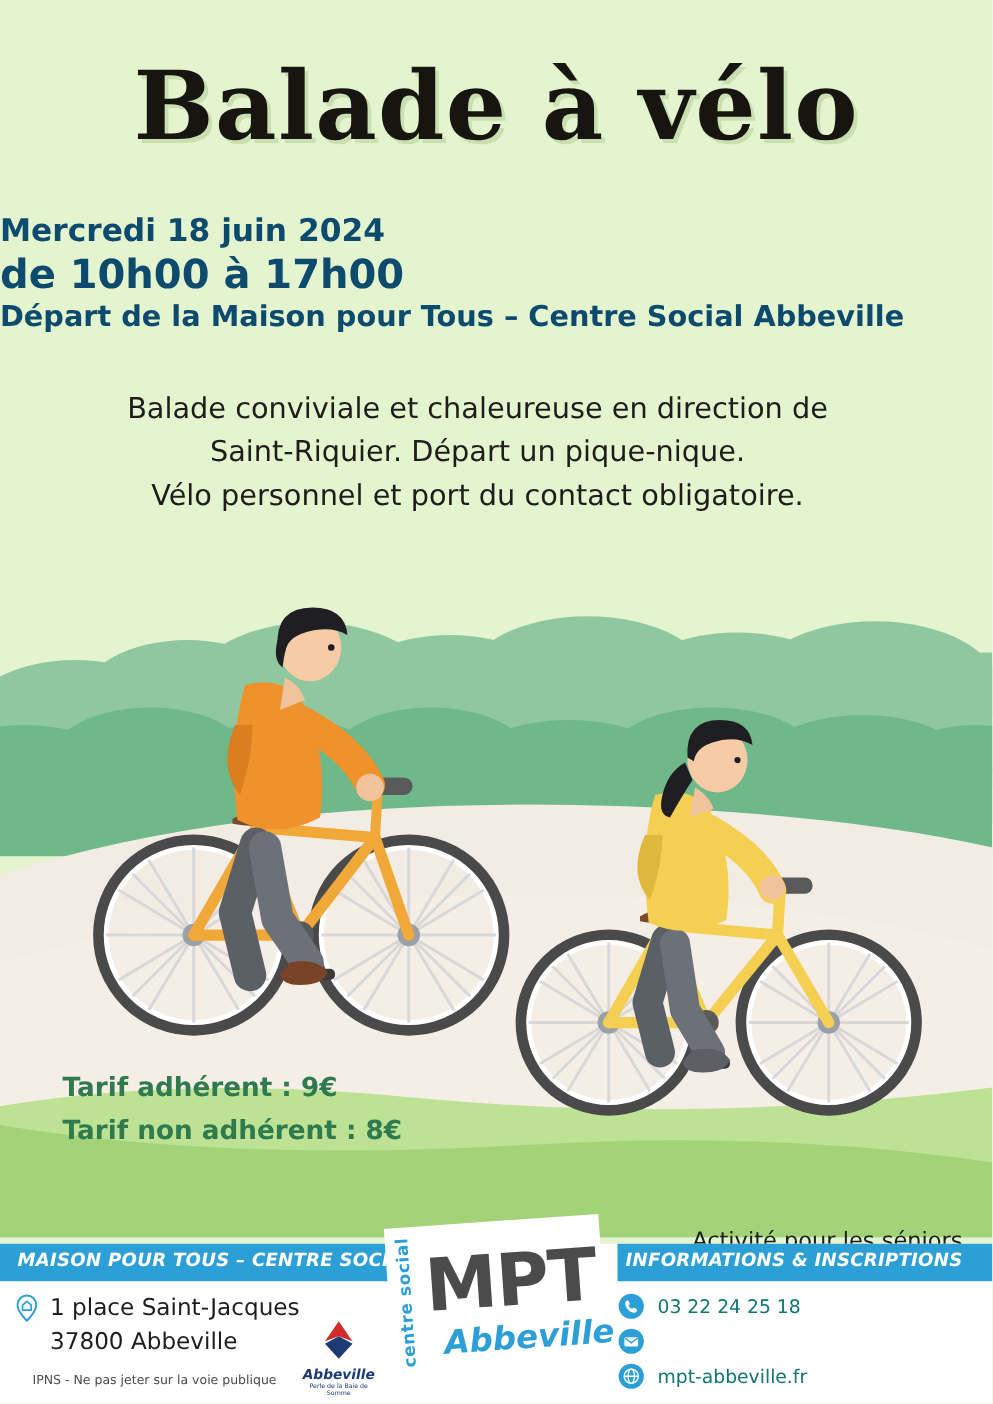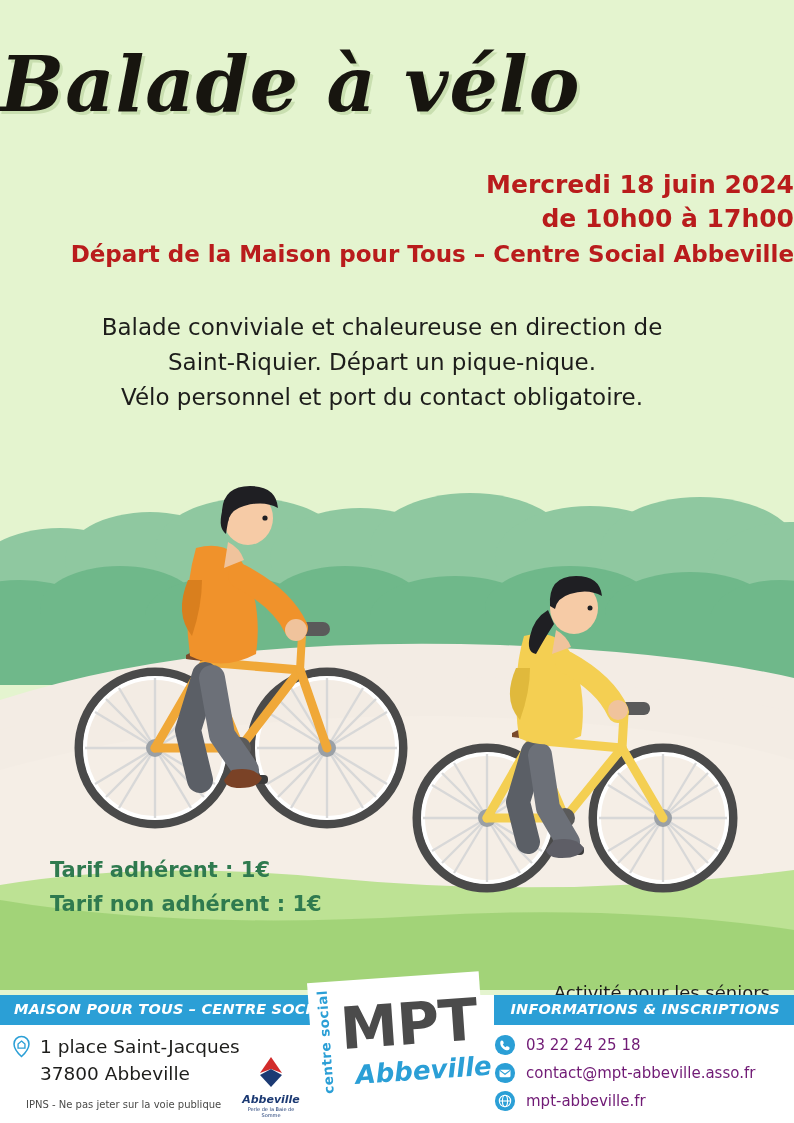--- a/index.html
+++ b/index.html
@@ -12,42 +12,41 @@
     position: relative;
     width: 794px; height: 1123px;
     background: #e4f4cf;
     overflow: hidden;
   }
 
   
   .title {
     position: absolute;
     top: 40px; left: 0; width: 794px;
-    text-align: left;
+    text-align: center;
     font-family: "DejaVu Serif", serif;
     font-weight: bold;
-    font-style: italic;
     font-size: 76px;
     color: #17150f;
     letter-spacing: 1px;
     text-shadow: 3px 3px 0 #c9dfb0;
     z-index: 6;
   }
 
   
   .datebox {
     position: absolute;
     top: 168px; left: 0; width: 794px;
-    text-align: right;
-    color: #b91c1c;
+    text-align: left;
+    color: #0c4a6e;
     font-weight: bold;
     z-index: 6;
   }
   .datebox .l1 { font-size: 25px; line-height: 34px; }
-  .datebox .l2 { font-size: 25px; line-height: 34px; }
+  .datebox .l2 { font-size: 32px; line-height: 34px; }
   .datebox .l3 { font-size: 23px; line-height: 36px; }
 
   
   .desc {
     position: absolute;
     top: 310px; left: 0; width: 764px;
     text-align: center;
     color: #1d1d1b;
     font-size: 23px;
     line-height: 35px;
@@ -95,39 +94,39 @@
     background: #2b9fd6;
   }
   .footer .bandtitle {
     position: absolute; top: 6px;
     color: #ffffff;
     font-weight: bold; font-style: italic;
     font-size: 14.5px;
     letter-spacing: .2px;
   }
   .footer .bt-left  { left: 14px; }
-  .footer .bt-right { right: 14px; }
+  .footer .bt-right { right: 24px; }
 
   .addr {
     position: absolute; left: 40px; top: 38px;
     font-size: 18.5px; color: #1d1d1b; line-height: 27px;
   }
   .pinicon {
     position: absolute; left: 10px; top: 40px;
     width: 23px; height: 23px;
   }
   .ipns {
     position: absolute; left: 26px; top: 104px;
     font-size: 10px; color: #4a4a48;
   }
 
   .contact {
     position: absolute; right: 14px; top: 36px;
     width: 286px;
-    font-size: 15px; color: #701a75;
+    font-size: 15px; color: #0f766e;
   }
   .contact .row { display: flex; align-items: center; height: 28px; }
   .contact .ic { width: 22px; height: 22px; margin-right: 10px; flex: 0 0 22px; }
 
   
   .mptlogo {
     position: absolute; left: 311px; top: -18px;
     width: 172px; height: 120px;
     background: #ffffff;
     transform: rotate(-4deg);
@@ -381,22 +380,22 @@
     <div class="l3">Départ de la Maison pour Tous – Centre Social Abbeville</div>
   </div>
 
   <div class="desc">
     <div>Balade conviviale et chaleureuse en direction de</div>
     <div>Saint-Riquier. Départ un pique-nique.</div>
     <div>Vélo personnel et port du contact obligatoire.</div>
   </div>
 
   <div class="tarifs">
-    <div>Tarif adhérent : 1€</div>
-    <div>Tarif non adhérent : 1€</div>
+    <div>Tarif adhérent : 9€</div>
+    <div>Tarif non adhérent : 8€</div>
   </div>
 
   <div class="seniors">Activité pour les séniors</div>
 
   <div class="footer">
     <div class="band"></div>
     <div class="bandblue-l"></div>
     <div class="bandblue-r"></div>
     <div class="bandtitle bt-left">MAISON POUR TOUS – CENTRE SOCIAL</div>
     <div class="bandtitle bt-right">INFORMATIONS &amp; INSCRIPTIONS</div>
@@ -420,21 +419,20 @@
           <path d="M8.5 7c.8 0 1.2.3 1.5 1l.6 1.5c.2.5.1.9-.3 1.2l-.7.5c.7 1.5 1.7 2.5 3.2 3.2l.5-.7c.3-.4.7-.5 1.2-.3l1.5.6c.7.3 1 .7 1 1.5 0 1.2-1 2.2-2.2 2.2-4 0-8-4-8-8C6.8 8 7.5 7 8.5 7z" fill="#ffffff"></path>
         </svg>
         <span>03 22 24 25 18</span>
       </div>
       <div class="row">
         <svg class="ic" viewBox="0 0 24 24">
           <circle cx="12" cy="12" r="11" fill="#2b9fd6"></circle>
           <rect x="6" y="8.5" width="12" height="8" rx="1.2" fill="#ffffff"></rect>
           <path d="M6.4 9.2l5.6 4.2 5.6-4.2" fill="none" stroke="#2b9fd6" stroke-width="1.2"></path>
         </svg>
-        <span>contact@mpt-abbeville.asso.fr</span>
       </div>
       <div class="row">
         <svg class="ic" viewBox="0 0 24 24">
           <circle cx="12" cy="12" r="11" fill="#2b9fd6"></circle>
           <circle cx="12" cy="12" r="6.2" fill="none" stroke="#ffffff" stroke-width="1.2"></circle>
           <ellipse cx="12" cy="12" rx="2.8" ry="6.2" fill="none" stroke="#ffffff" stroke-width="1.2"></ellipse>
           <line x1="5.8" y1="12" x2="18.2" y2="12" stroke="#ffffff" stroke-width="1.2"></line>
         </svg>
         <span>mpt-abbeville.fr</span>
       </div>

